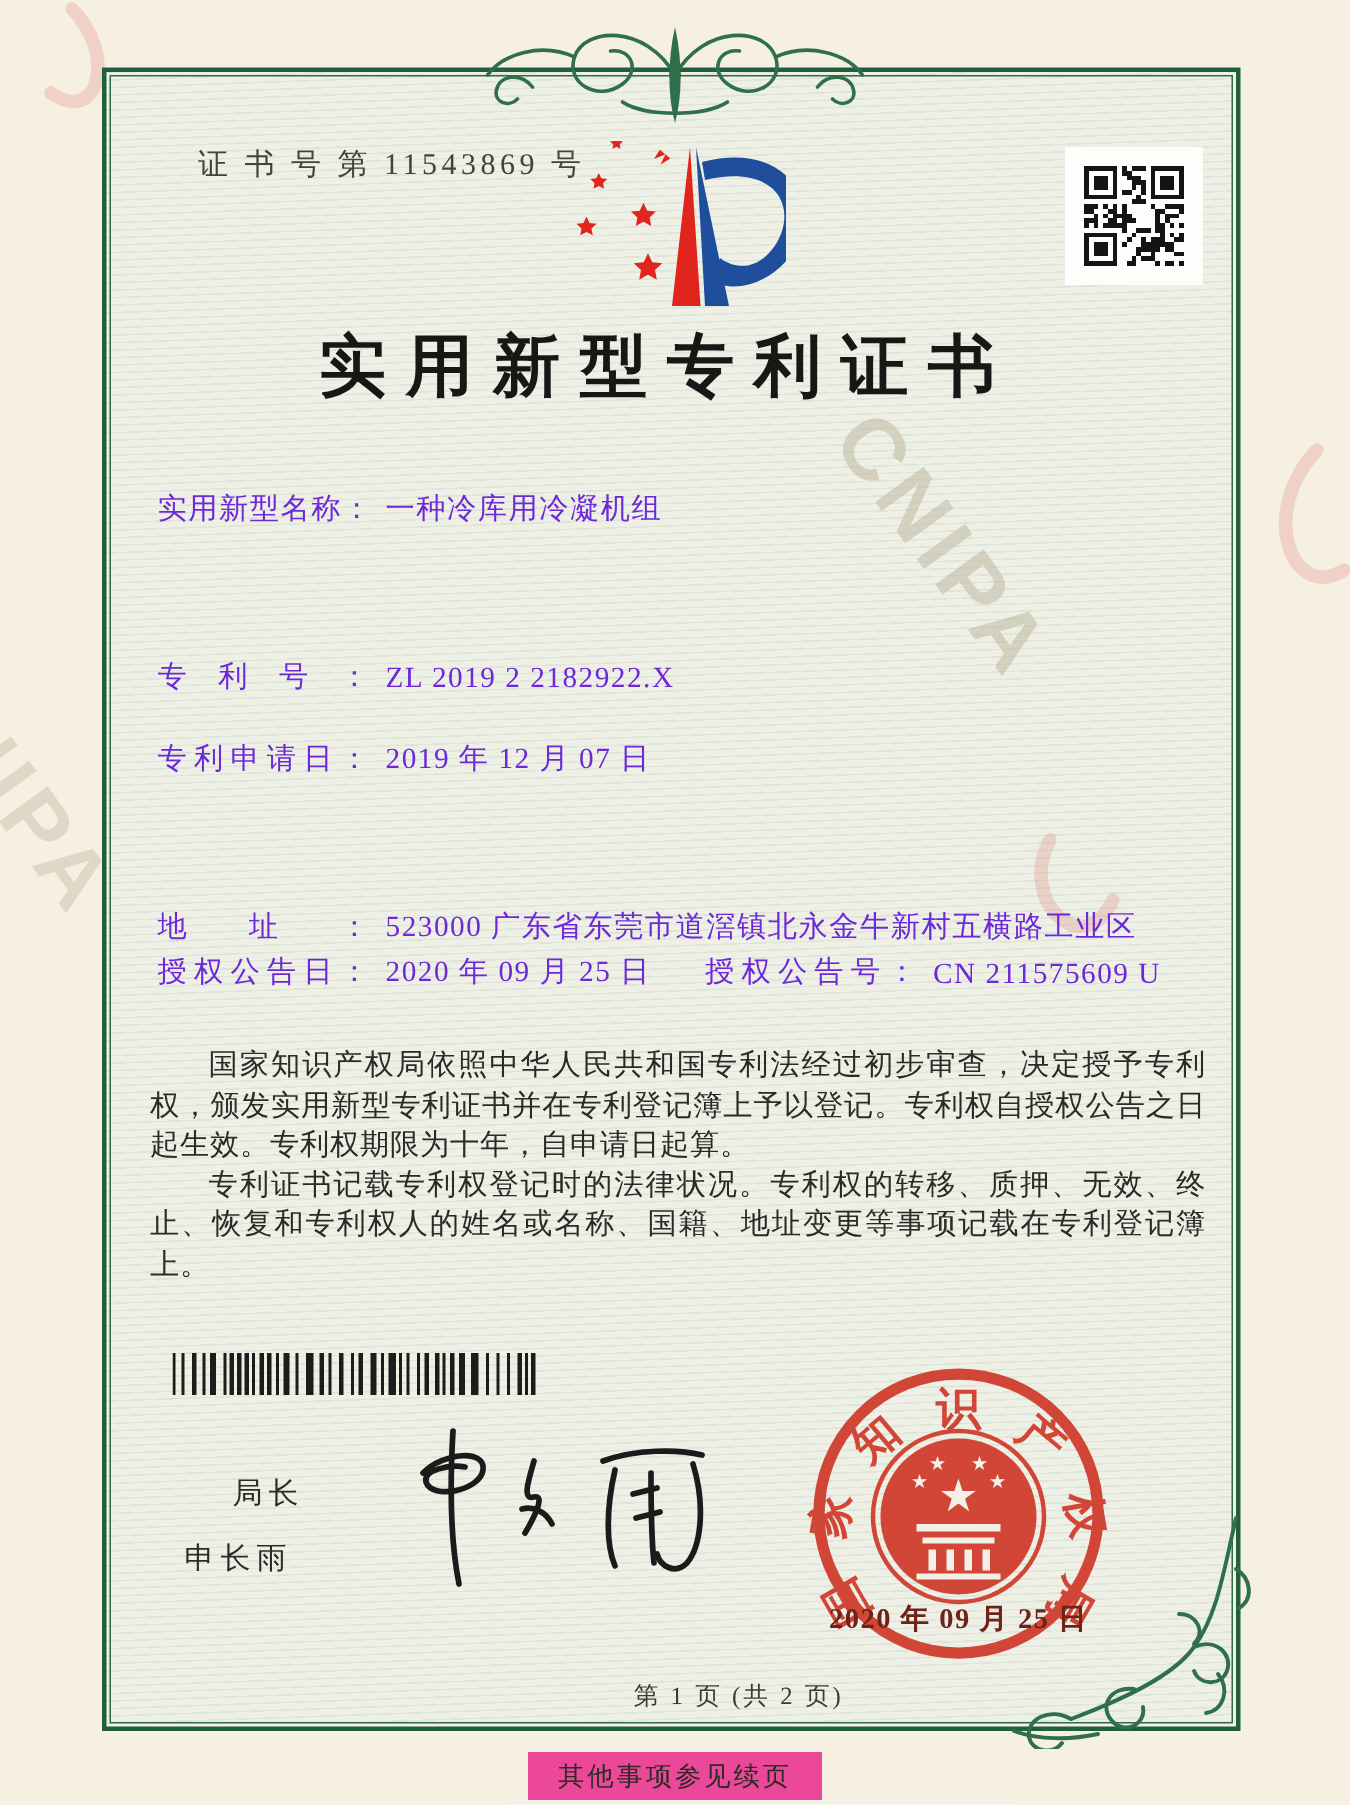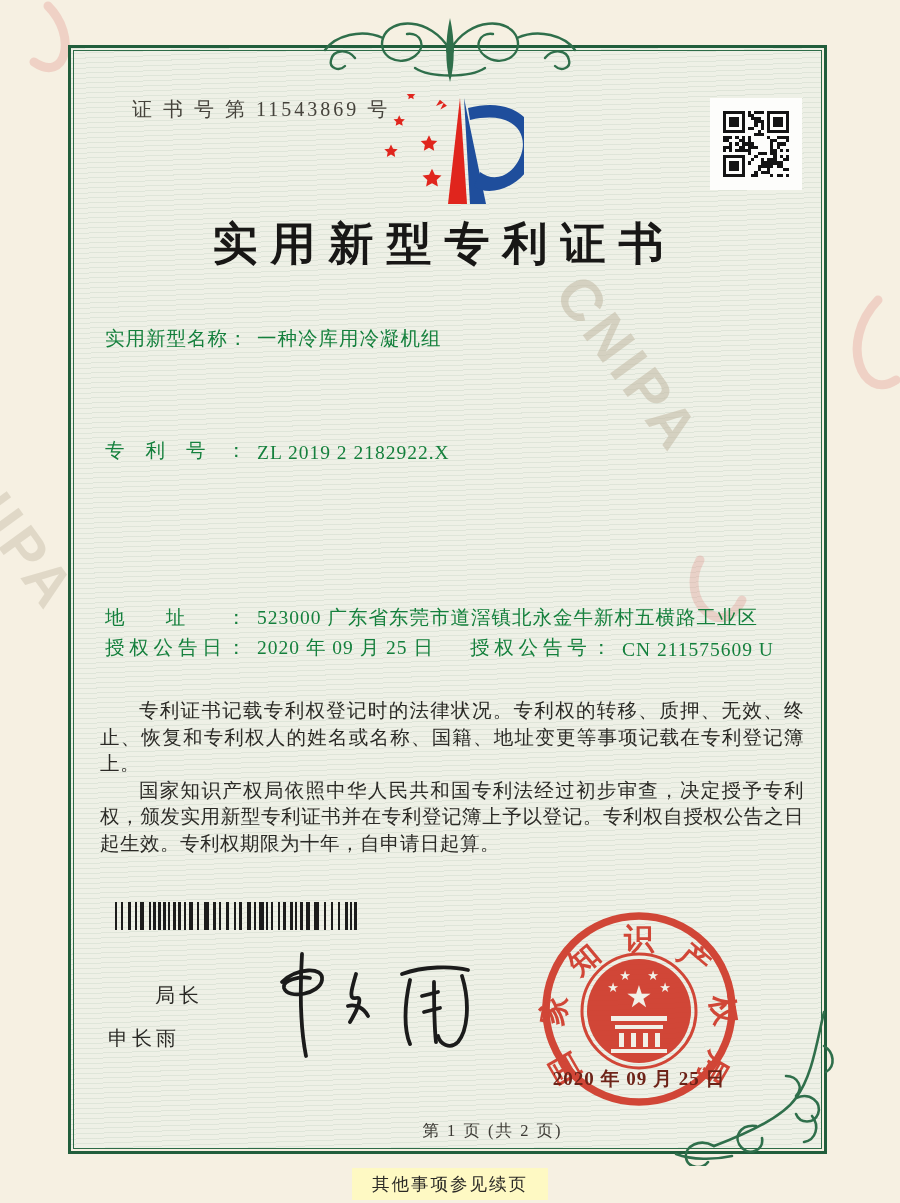--- a/index.html
+++ b/index.html
@@ -29,48 +29,48 @@
   .cert-no{position:absolute;left:104px;top:96px;z-index:3;font-size:20px;
     letter-spacing:3px;color:#45423b;margin-left:28px;}
 
   .logo{position:absolute;left:374px;top:94px;width:150px;height:114px;z-index:3;}
   .qr{position:absolute;left:710px;top:98px;width:92px;height:92px;z-index:3;}
 
   .title{position:absolute;left:68px;top:214px;width:753px;z-index:3;text-align:center;
     font-size:45px;font-weight:bold;letter-spacing:13px;color:#181716;font-family:Liberation Mono, monospace;}
 
   .row{position:absolute;left:105px;width:700px;height:26px;z-index:3;
-    font-size:19.5px;letter-spacing:1px;color:#15803d;white-space:nowrap;}
+    font-size:19.5px;letter-spacing:1px;color:#6d28d9;white-space:nowrap;}
   .lab{display:inline-block;width:142px;white-space:nowrap;
     text-align:justify;text-align-last:justify;vertical-align:bottom;}
   .val{margin-left:10px;}
   .r1{top:325px}.r2{top:381px}.r3{top:437px}.r4{top:492px}.r5{top:548px}.r6{top:604px}.r7{top:634px}
   .grant2{position:absolute;left:365px;top:0;}
 
   .paras{position:absolute;left:100px;top:698px;width:704px;z-index:3;
     font-size:19.5px;line-height:26.5px;text-align:justify;color:#2b2a26;letter-spacing:.5px;}
   .paras p{margin:0;text-indent:2em;}
 
   .barcode{position:absolute;left:115px;top:902px;width:243px;height:28px;z-index:3;}
 
   .signer-title{position:absolute;left:123px;top:982px;font-size:20px;letter-spacing:4px;color:#2c2b27;z-index:3;margin-left:32px;}
-  .signer-name{position:absolute;left:108px;top:1025px;font-size:20px;letter-spacing:4px;color:#2c2b27;z-index:3;}
+  .signer-name{position:absolute;left:123px;top:1025px;font-size:20px;letter-spacing:4px;color:#2c2b27;z-index:3;}
   .sig{position:absolute;left:252px;top:948px;width:230px;height:112px;z-index:3;}
 
   .seal{position:absolute;left:525px;top:895px;width:228px;height:228px;z-index:4;opacity:.93;}
   .seal-org text{fill:#cf3a2a;font-size:30px;font-weight:700;
     font-family:"Liberation Serif","DejaVu Serif",serif;text-anchor:middle;}
   .seal-date{position:absolute;left:525px;top:1066px;width:228px;z-index:5;text-align:center;
     font-size:19px;font-weight:600;letter-spacing:1px;color:#6d2318;}
 
   .page-no{position:absolute;left:68px;top:1120px;width:753px;z-index:3;text-align:center;
     font-size:16.5px;letter-spacing:2px;color:#3c3a34;padding-left:48px;}
   .footer-note{position:absolute;left:0;top:1168px;width:900px;z-index:3;text-align:center;
     font-size:17.5px;letter-spacing:2px;color:#2b2a26;}
-  .footer-note span{background:#fef9c3;padding:4px 20px;display:inline-block;}
+  .footer-note span{background:#ec4899;padding:4px 20px;display:inline-block;}
 </style>
 </head>
 <body>
 
 <div class="page">
 
   <div class="texture"></div>
 
   <svg class="pinks" viewBox="0 0 900 1203">
     <g fill="none" stroke="rgba(222,130,122,.28)" stroke-width="9" stroke-linecap="round">
@@ -262,33 +262,36 @@
     </svg>
 
   <div class="title">实用新型专利证书</div>
 
   <div class="row r1">
     <span class="lab">实用新型名称：</span><span class="val">一种冷库用冷凝机组</span>
   </div>
   <div class="row r3">
     <span class="lab">专利号：</span><span class="val">ZL 2019 2 2182922.X</span>
   </div>
+  <div class="row r4">
+    <span class="lab">专利申请日：</span><span class="val">2019 年 12 月 07 日</span>
+  </div>
   <div class="row r6">
     <span class="lab">地址：</span><span class="val">523000 广东省东莞市道滘镇北永金牛新村五横路工业区</span>
   </div>
   <div class="row r7">
     <span class="lab">授权公告日：</span><span class="val">2020 年 09 月 25 日</span>
     <span class="grant2">
       <span class="lab">授权公告号：</span><span class="val">CN 211575609 U</span>
     </span>
   </div>
 
   <div class="paras">
+    <p>国家知识产权局依照中华人民共和国专利法经过初步审查，决定授予专利权，颁发实用新型专利证书并在专利登记簿上予以登记。专利权自授权公告之日起生效。专利权期限为十年，自申请日起算。</p>
     <p>专利证书记载专利权登记时的法律状况。专利权的转移、质押、无效、终止、恢复和专利权人的姓名或名称、国籍、地址变更等事项记载在专利登记簿上。</p>
-    <p>国家知识产权局依照中华人民共和国专利法经过初步审查，决定授予专利权，颁发实用新型专利证书并在专利登记簿上予以登记。专利权自授权公告之日起生效。专利权期限为十年，自申请日起算。</p>
   </div>
 
   <svg class="barcode" id="barcode" viewBox="0 0 243 28" preserveAspectRatio="none">
       <rect x="0" y="0" width="2" height="28" fill="#1c1c1c"></rect>
       <rect x="6" y="0" width="2" height="28" fill="#1c1c1c"></rect>
       <rect x="13" y="0" width="3" height="28" fill="#1c1c1c"></rect>
       <rect x="20" y="0" width="2" height="28" fill="#1c1c1c"></rect>
       <rect x="25" y="0" width="4" height="28" fill="#1c1c1c"></rect>
       <rect x="34" y="0" width="2" height="28" fill="#1c1c1c"></rect>
       <rect x="38" y="0" width="3" height="28" fill="#1c1c1c"></rect>

